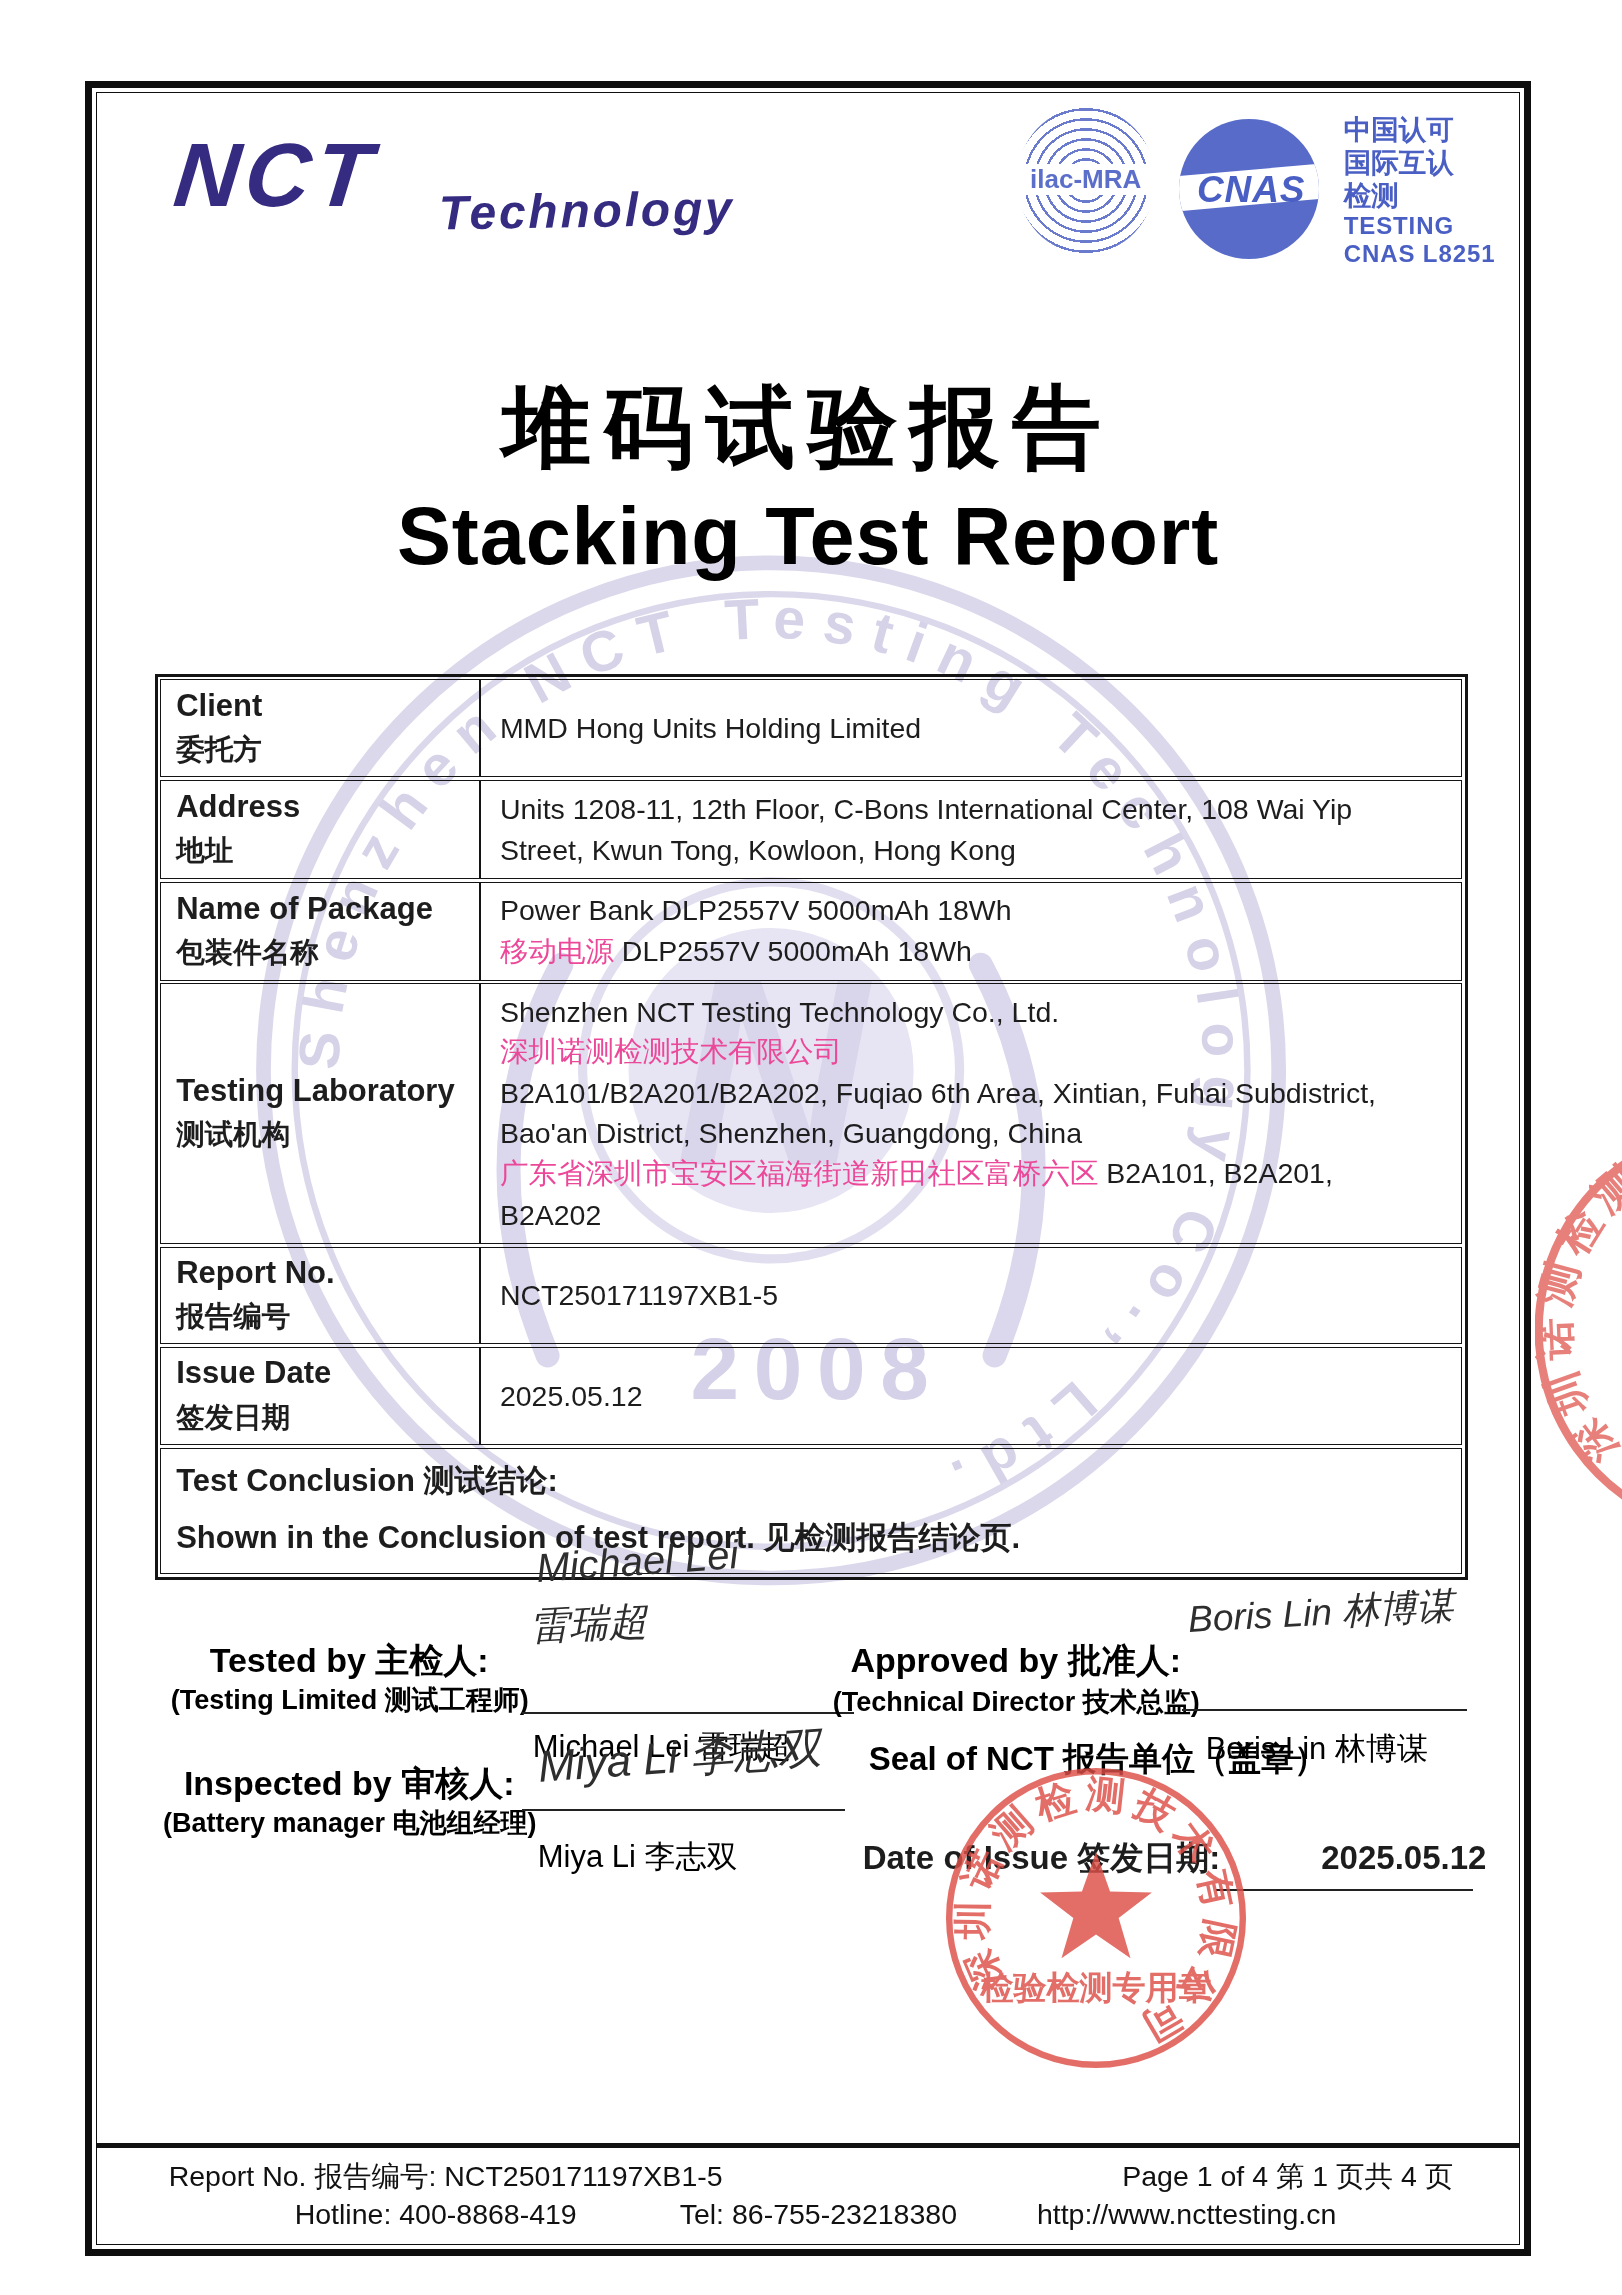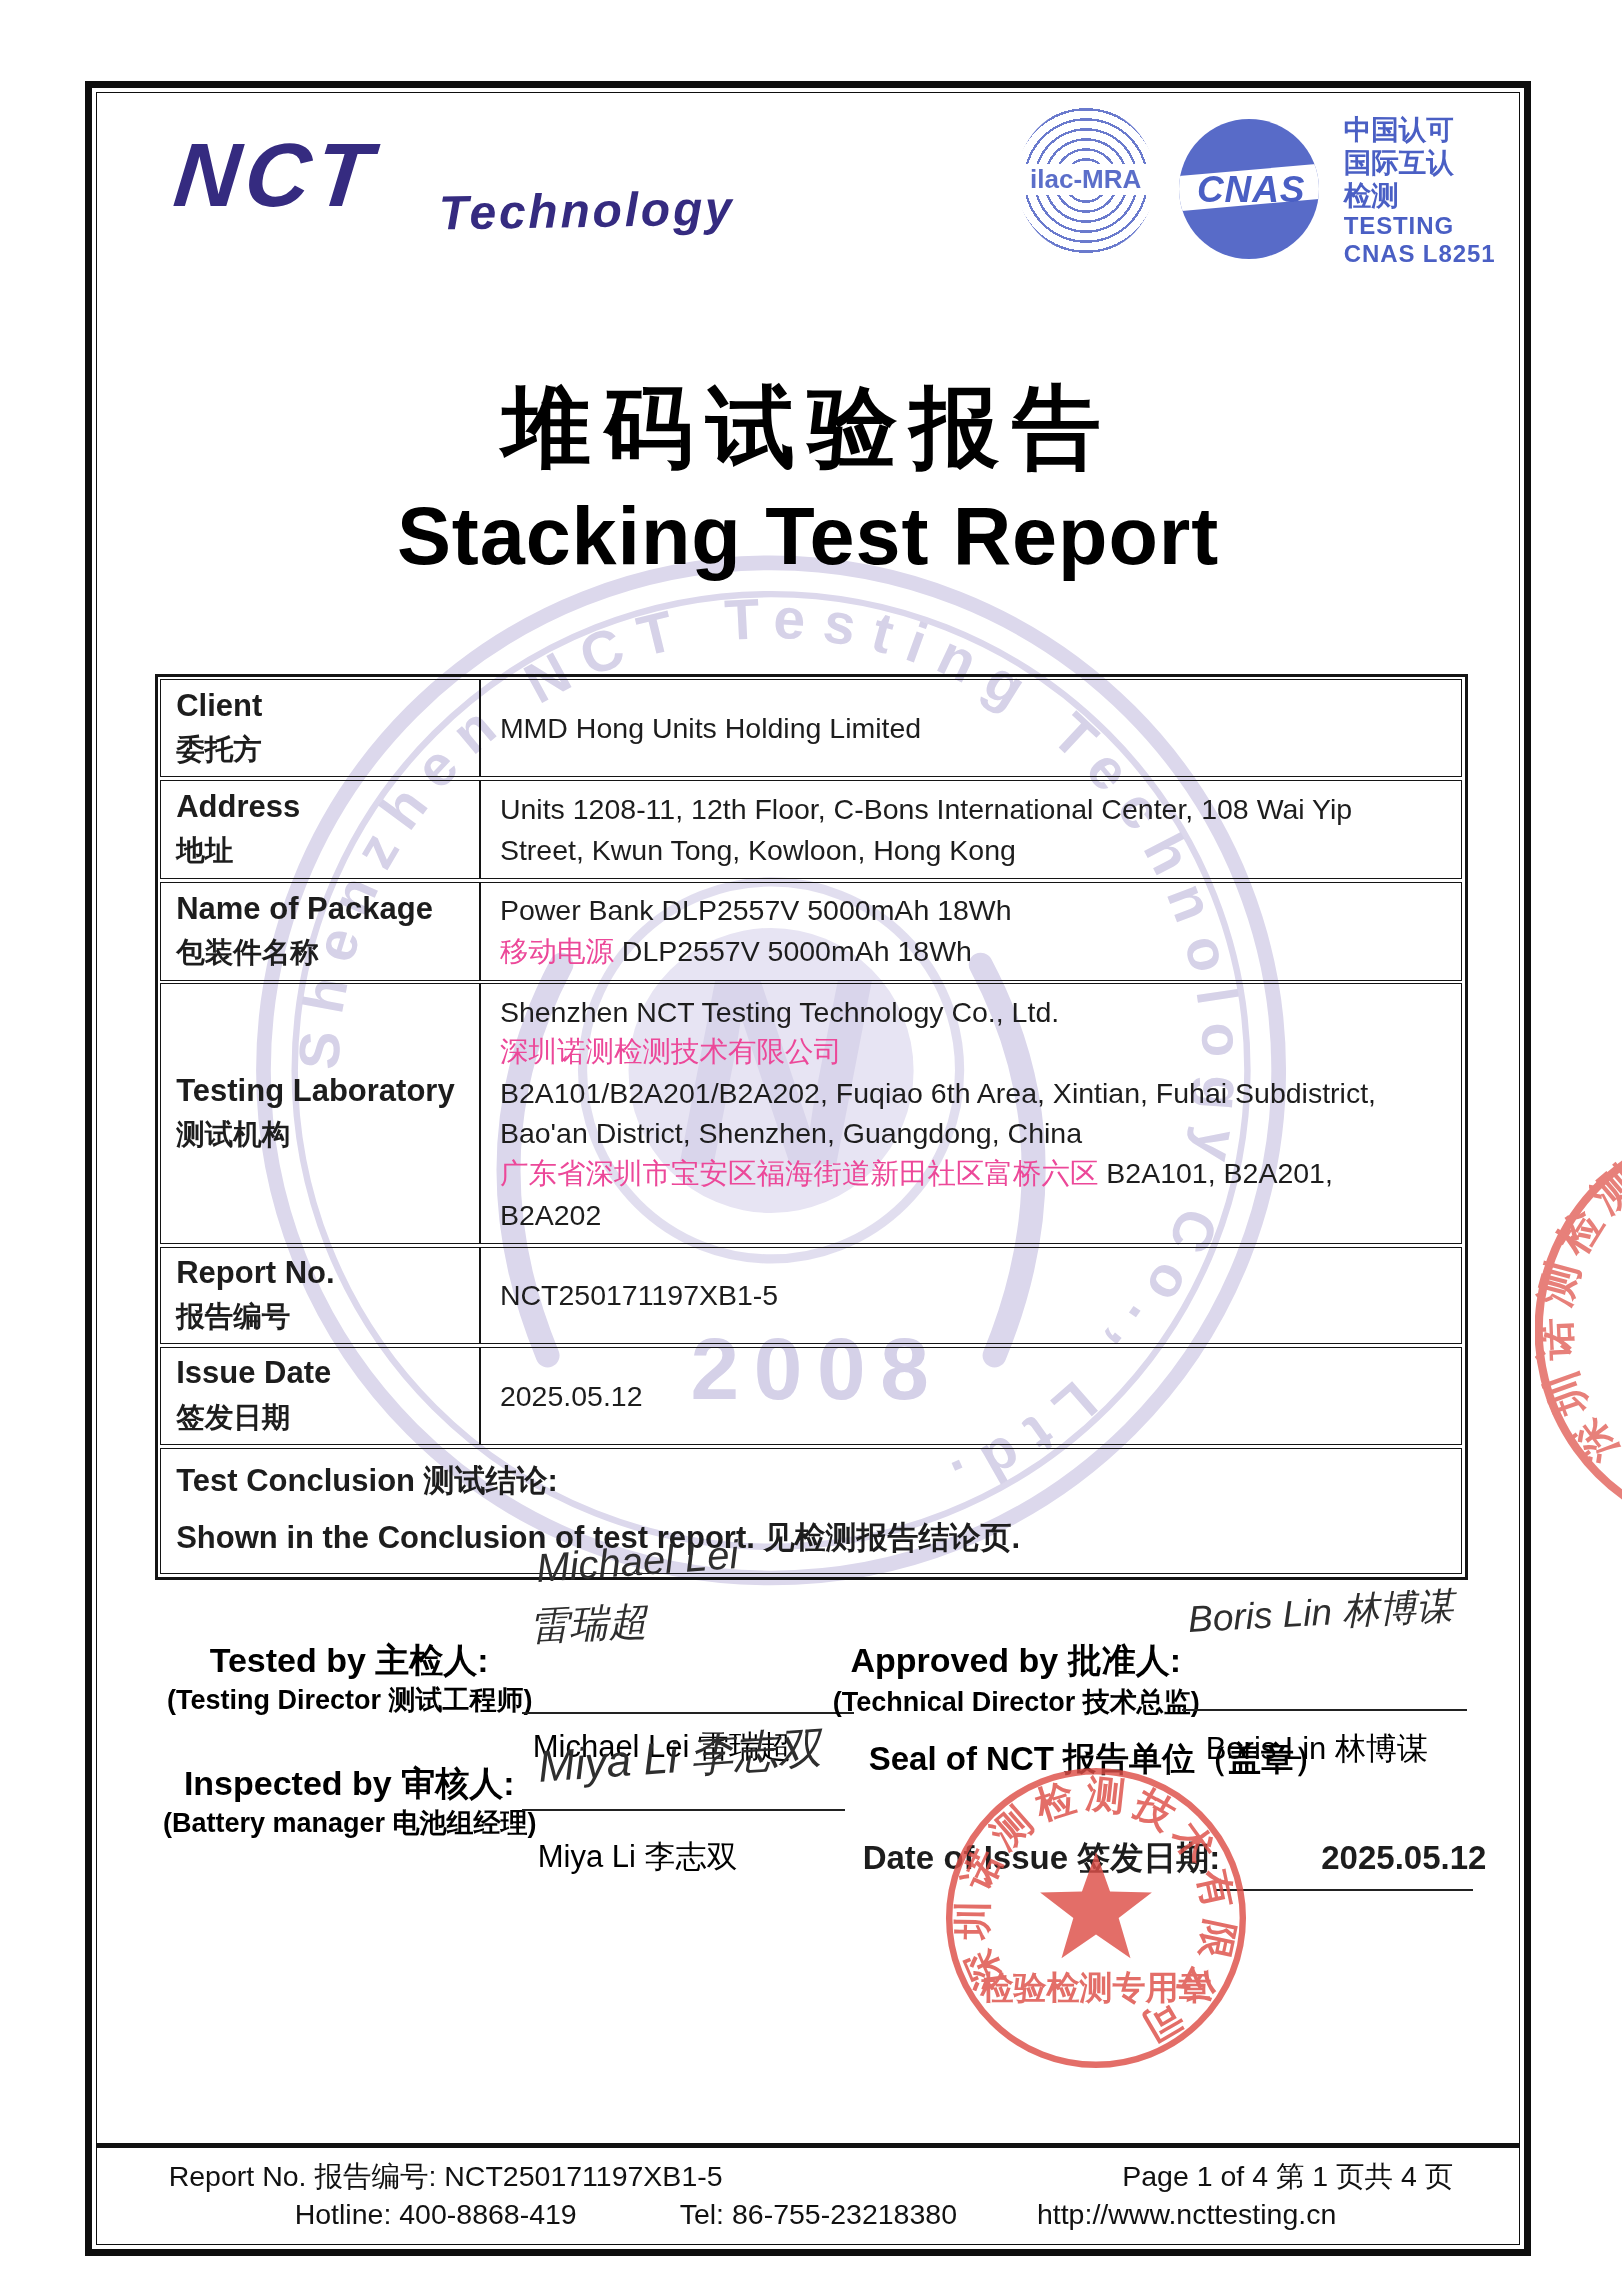--- a/index.html
+++ b/index.html
@@ -178,21 +178,21 @@
             <span>2025.05.12</span>
           </div>
         </div>
         <div class="trow conc">
           <div class="conc-line1">Test Conclusion 测试结论:</div>
           <div class="conc-line2"><span>Shown in the Conclusion of test report.</span> <span>见检测报告结论页.</span></div>
         </div>
       </div>
 
       <div class="sig-label" style="left:55px;top:1545px;width:395px;">Tested by 主检人:</div>
-      <div class="sig-sub" style="left:37px;top:1589px;width:432px;">(Testing Director 测试工程师)</div>
+      <div class="sig-sub" style="left:37px;top:1589px;width:432px;">(Testing Limited 测试工程师)</div>
       <div class="script" style="left:439px;top:1446px;font-size:40px;transform:rotate(-4deg);">Michael Lei</div>
       <div class="script" style="left:433px;top:1504px;font-size:39px;transform:rotate(-3deg);">雷瑞超</div>
       <div class="sig-line" style="left:425px;top:1619px;width:332px;"></div>
       <div class="sig-printed" style="left:436px;top:1633px;">Michael Lei 雷瑞超</div>
 
       <div class="sig-label" style="left:730px;top:1545px;width:378px;">Approved by 批准人:</div>
       <div class="sig-sub" style="left:721px;top:1591px;width:397px;">(Technical Director 技术总监)</div>
       <div class="script" style="left:1091px;top:1495px;font-size:37px;transform:rotate(-3deg);">Boris Lin 林博谋</div>
       <div class="sig-line" style="left:1085px;top:1616px;width:285px;"></div>
       <div class="sig-printed" style="left:1109px;top:1635px;">Boris Lin 林博谋</div>

